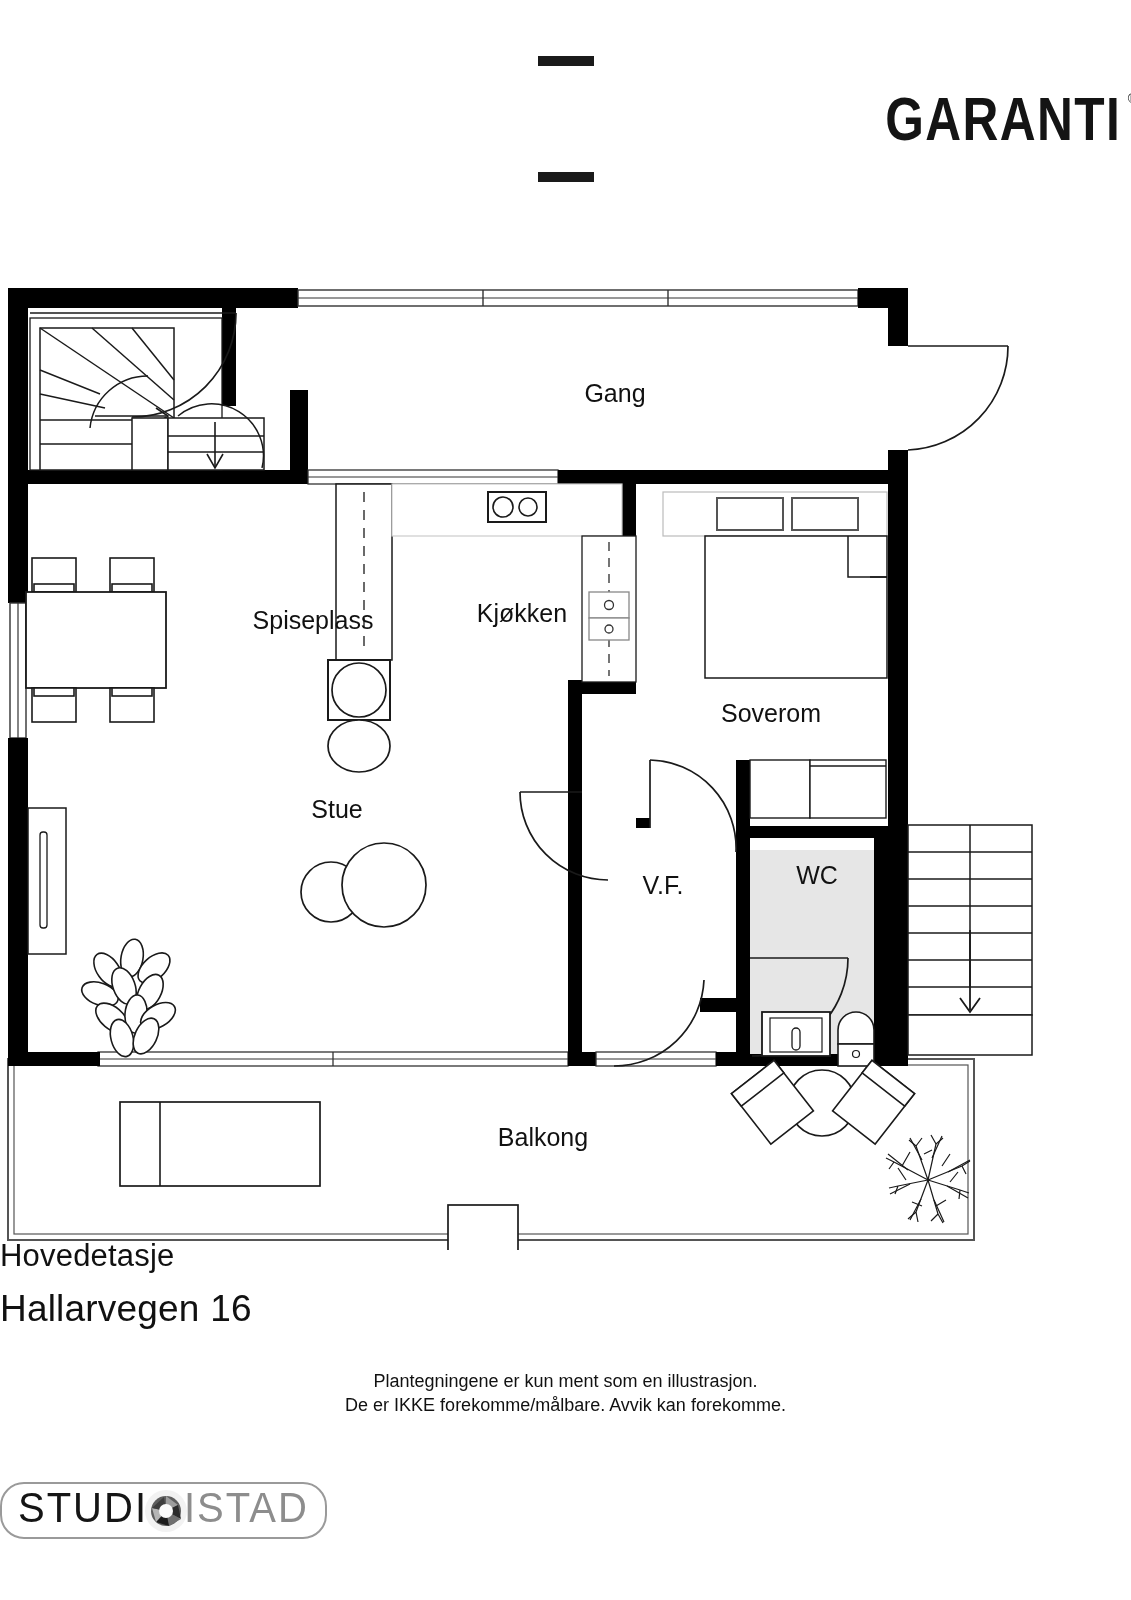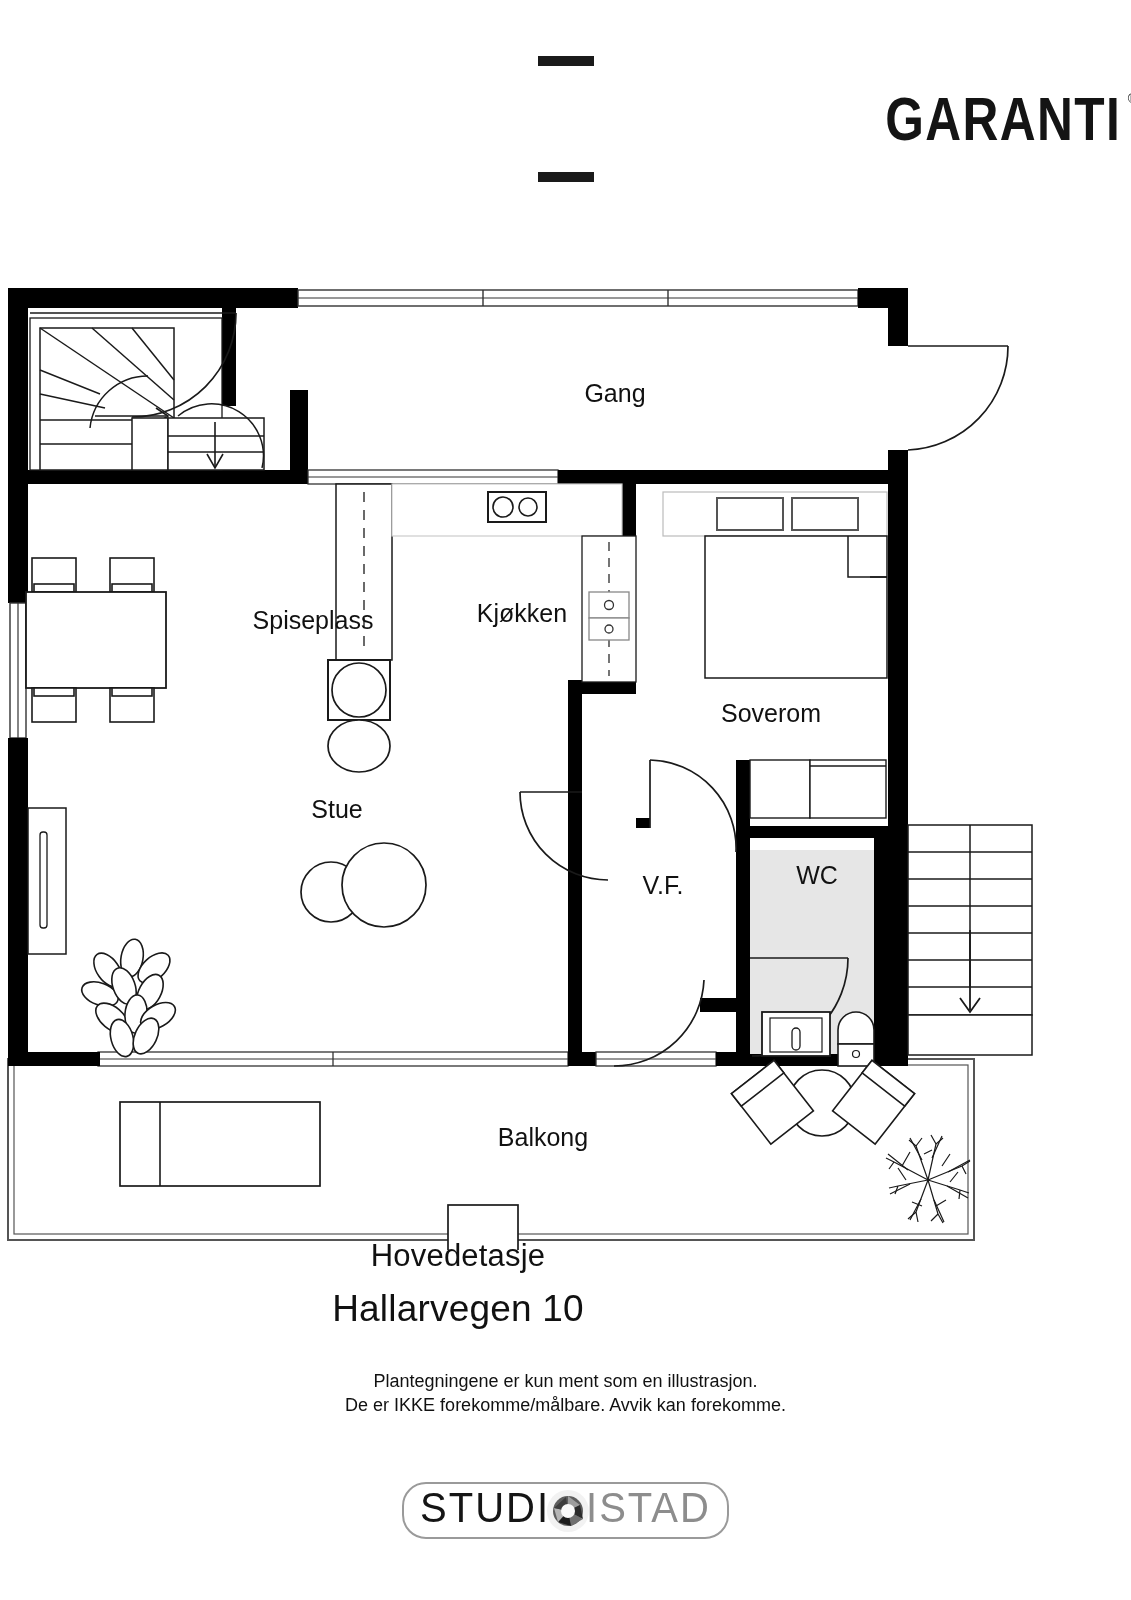--- a/index.html
+++ b/index.html
@@ -20,27 +20,27 @@
     transform:scaleX(0.92) scaleY(1.12);
   }
   #brand .reg{
     position:absolute;top:2px;right:-17px;font-size:13px;font-weight:normal;
     letter-spacing:0;transform:scaleX(1.08) scaleY(0.9);
   }
   
   #plan{position:absolute;left:0;top:280px;width:1011px;height:970px;}
   #plan svg{display:block;}
   
-  #captions{position:absolute;left:0;top:1238px;width:916px;text-align:center;}
+  #captions{position:absolute;left:0;top:1238px;width:916px;text-align:left;}
   #cap-floor{font-size:31px;letter-spacing:.2px;margin-bottom:14px;}
   #cap-addr{font-size:37px;letter-spacing:.2px;}
   #disclaimer{position:absolute;left:0;top:1370px;width:1131px;text-align:center;
     font-size:18px;line-height:1.33;}
   
-  #studio{position:absolute;left:0;top:1482px;width:1131px;text-align:center;}
+  #studio{position:absolute;left:0;top:1482px;width:1131px;}
   #studio .logo-wrap{display:inline-block;position:relative;
      border:2px solid #9a9a9a;border-radius:24px;padding:2px 16px 4px 16px;
      background:#fff;}
   #studio .lg{font-size:40px;font-weight:normal;letter-spacing:2px;
      font-family:"Liberation Sans", sans-serif;line-height:1.05;
      transform:scaleY(1.05);display:inline-block;}
   #studio .d1{color:#151515;}
   #studio .d2{color:#8d8d8d;}
   #studio .aperture{display:inline-block;width:44px;height:44px;vertical-align:-12px;
      position:relative;margin:0 -4px;}
@@ -343,21 +343,21 @@
     <text x="337" y="538">Stue</text>
     <text x="663" y="614">V.F.</text>
     <text x="817" y="604">WC</text>
     <text x="543" y="866">Balkong</text>
   </g>
 </svg>
 </div>
 
 <div id="captions">
   <div id="cap-floor">Hovedetasje</div>
-  <div id="cap-addr">Hallarvegen 10</div>
+  <div id="cap-addr">Hallarvegen 16</div>
 </div>
 
 <div id="disclaimer">
   <div>Plantegningene er kun ment som en illustrasjon.</div>
   <div>De er IKKE forekomme/målbare. Avvik kan forekomme.</div>
 </div>
 
 <div id="studio">
   <span class="logo-wrap">
     <span class="lg d1">STUDI</span><span class="aperture"><svg width="44" height="44" viewBox="0 0 44 44">

